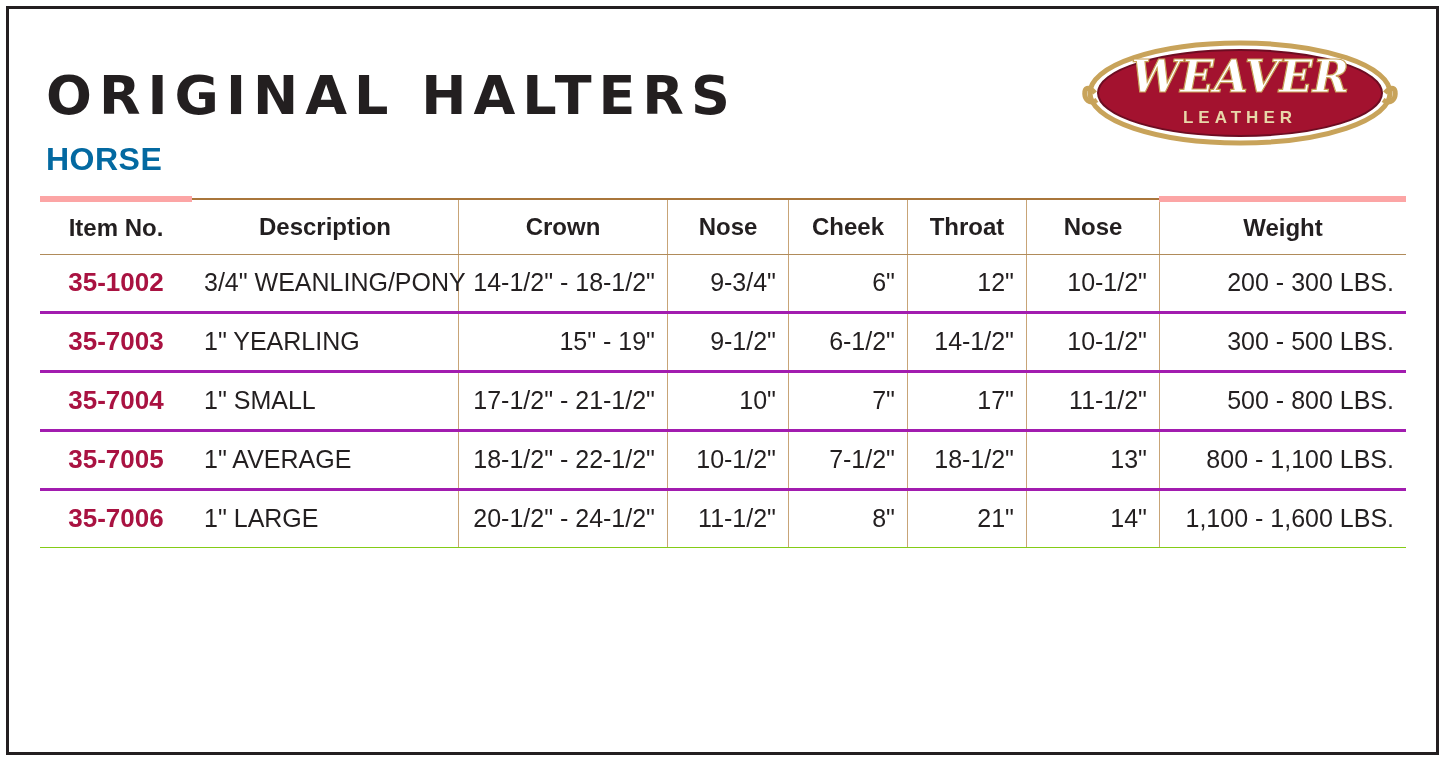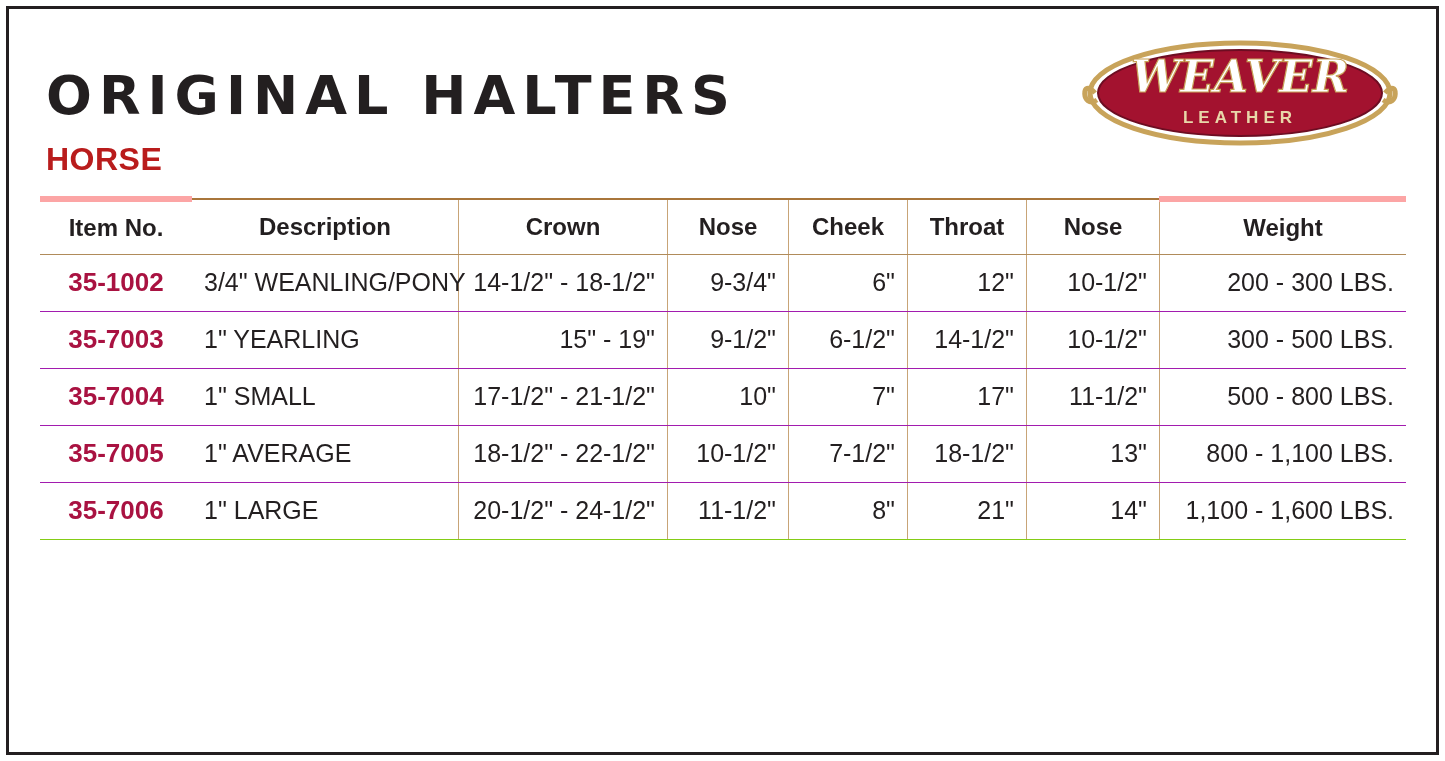--- a/index.html
+++ b/index.html
@@ -69,21 +69,21 @@
   .sub-second {
     font-family: "Liberation Sans", sans-serif;
     font-size: 27px;
     color: #231f20;
     letter-spacing: 0px;
   }
   .section-title {
     font-family: "Liberation Sans", sans-serif;
     font-weight: bold;
     font-size: 32px;
-    color: #b91c1c;
+    color: #0369a1;
     margin: 16px 0 0 6px;
     letter-spacing: 0.5px;
   }
 
   
   table.spec {
     margin-top: 18px;
     border-collapse: collapse;
     width: 1360px;
     table-layout: fixed;
@@ -104,21 +104,21 @@
     font-weight: bold;
     font-size: 24px;
     color: #231f20;
     text-align: center;
     height: 52px;
   }
   table.spec tbody td {
     border-left: none;
     border-right: none;
     border-top: 1px solid #c8a477;
-    border-bottom: 1px solid #a21caf;
+    border-bottom: 3px solid #a21caf;
   }
   table.spec tbody tr:last-child td {
     border-bottom: 1px solid #84cc16;
   }
   .cell {
     padding: 0 12px;
     font-family: "Liberation Sans", sans-serif;
     font-size: 25px;
     color: #231f20;
     white-space: nowrap;

